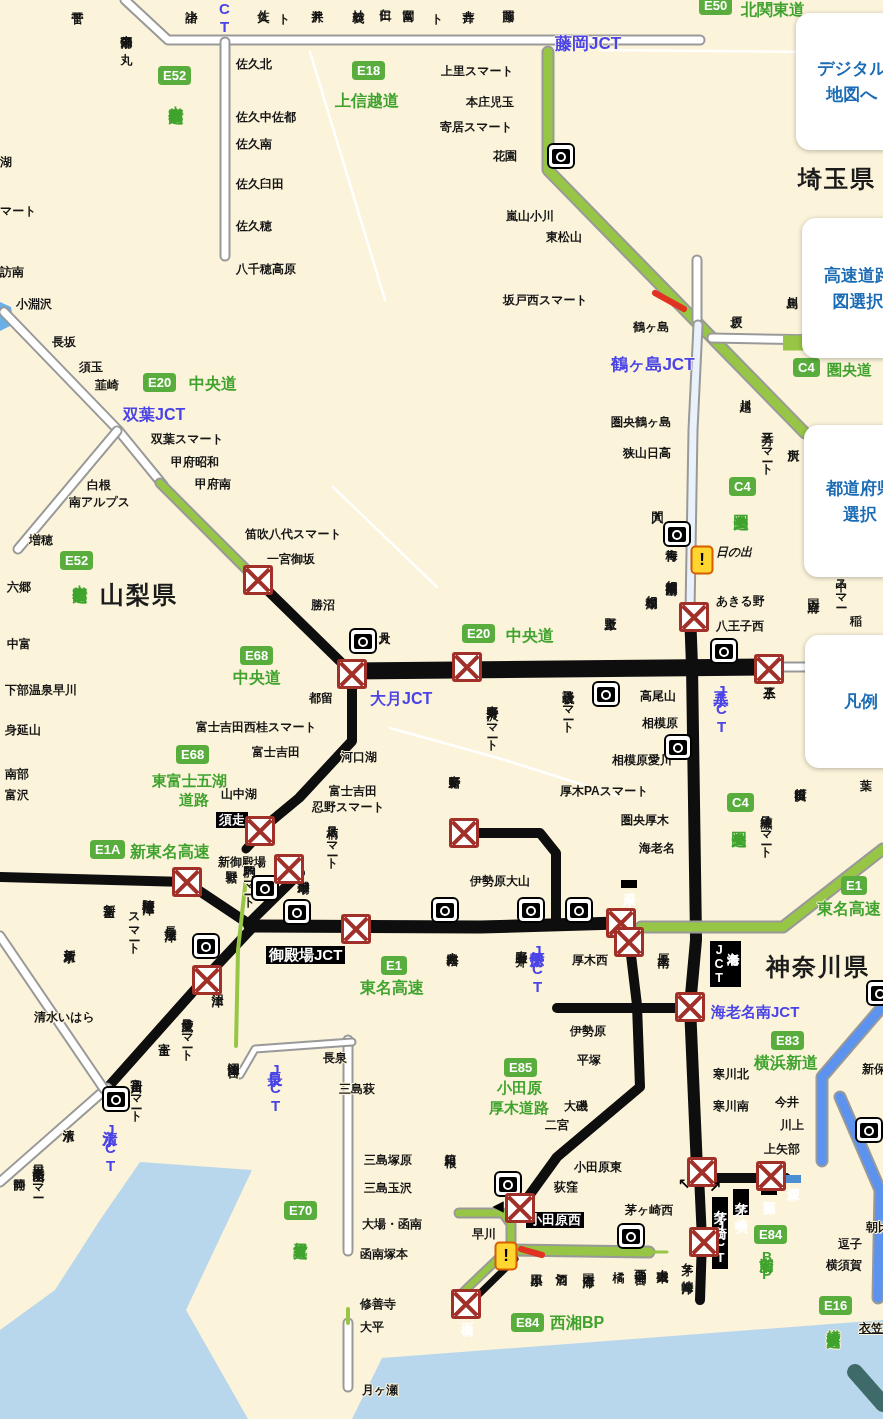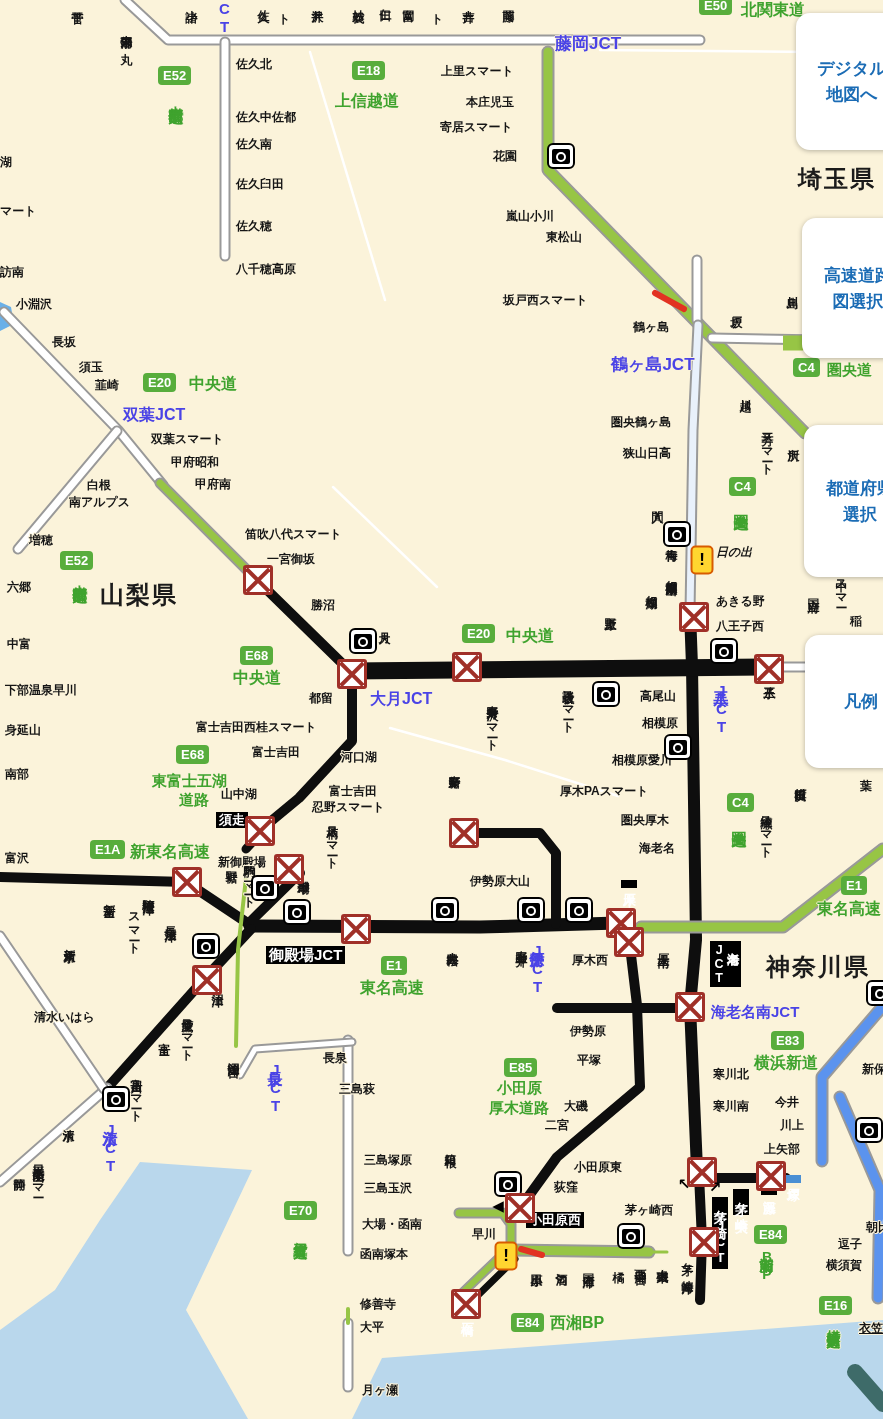--- a/index.html
+++ b/index.html
@@ -191,21 +191,21 @@
     <div class="lbl" style="left: 171px; top: 456px; position: absolute;">甲府昭和</div>
     <div class="lbl" style="left: 195px; top: 478px; position: absolute;">甲府南</div>
     <div class="lbl" style="left: 87px; top: 479px; position: absolute;">白根</div>
     <div class="lbl" style="left: 69px; top: 496px; position: absolute;">南アルプス</div>
     <div class="lbl" style="left: 29px; top: 534px; position: absolute;">増穂</div>
     <div class="lbl" style="left: 7px; top: 581px; position: absolute;">六郷</div>
     <div class="lbl" style="left: 7px; top: 638px; position: absolute;">中富</div>
     <div class="lbl" style="left: 5px; top: 684px; position: absolute;">下部温泉早川</div>
     <div class="lbl" style="left: 5px; top: 724px; position: absolute;">身延山</div>
     <div class="lbl" style="left: 5px; top: 768px; position: absolute;">南部</div>
-    <div class="lbl" style="left: 5px; top: 852px; position: absolute;">富沢</div>
+    <div class="lbl" style="left: 5px; top: 789px; position: absolute;">富沢</div>
     <div class="lbl" style="left: 245px; top: 528px; position: absolute;">笛吹八代スマート</div>
     <div class="lbl" style="left: 267px; top: 553px; position: absolute;">一宮御坂</div>
     <div class="lbl" style="left: 311px; top: 599px; position: absolute;">勝沼</div>
     <div class="lbl v" style="left: 377px; top: 622px; position: absolute;">大月</div>
     <div class="lbl" style="left: 309px; top: 692px; position: absolute;">都留</div>
     <div class="lbl" style="left: 196px; top: 721px; position: absolute;">富士吉田西桂スマート</div>
     <div class="lbl" style="left: 252px; top: 746px; position: absolute;">富士吉田</div>
     <div class="lbl" style="left: 341px; top: 751px; position: absolute;">河口湖</div>
     <div class="lbl" style="left: 329px; top: 785px; position: absolute;">富士吉田</div>
     <div class="lbl" style="left: 312px; top: 801px; position: absolute;">忍野スマート</div>

